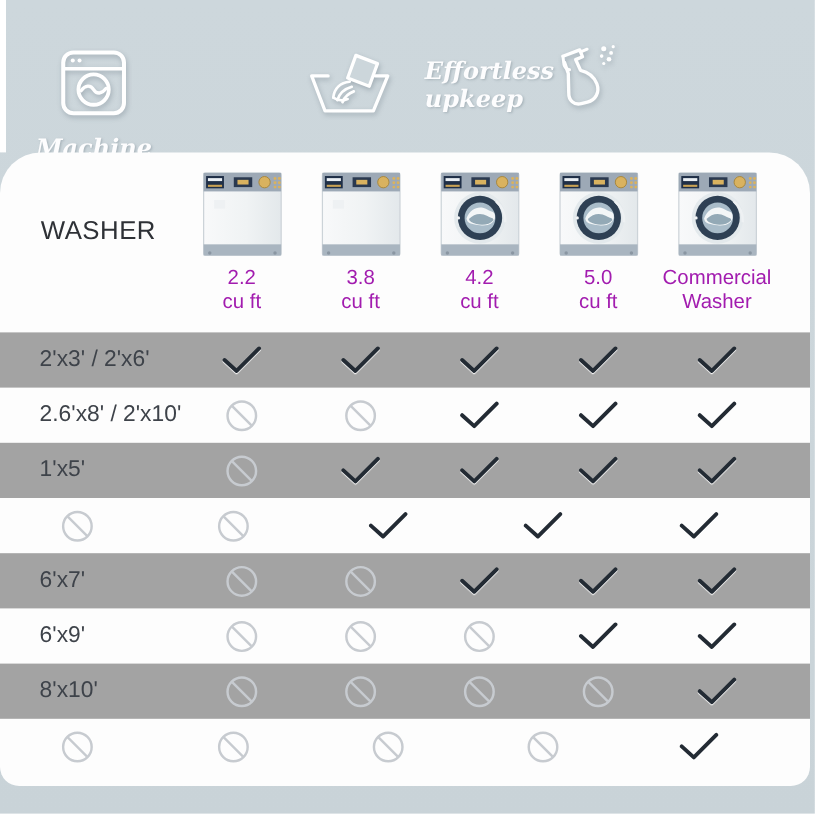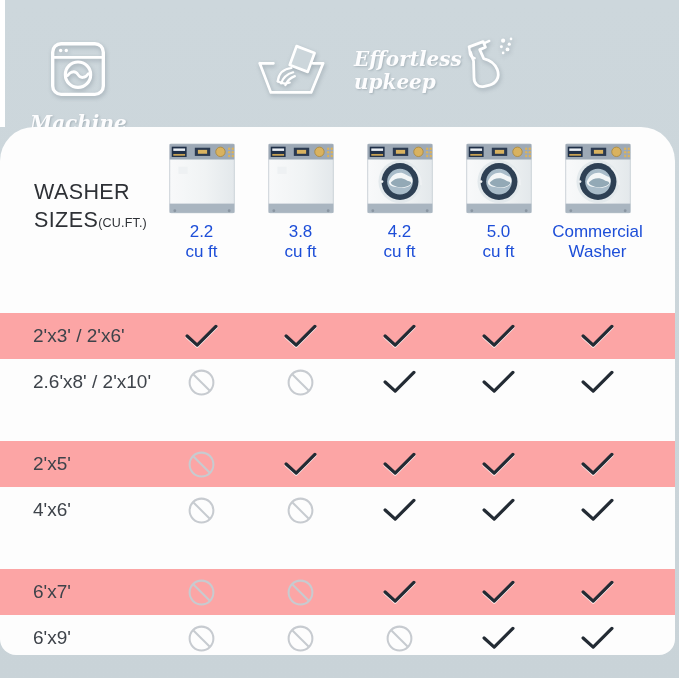--- a/index.html
+++ b/index.html
@@ -18,25 +18,25 @@
   
   .card{position:absolute;left:0;right:4px;top:127px;bottom:23px;background:#fdfdfd;
        border-radius:34px 34px 16px 16px;}
   .table-header{position:absolute;top:0;left:0;right:0;height:178px;}
   .sizes-title{position:absolute;left:34px;top:52px;font-size:21.5px;color:#2e3136;
        letter-spacing:.4px;line-height:1.3;}
   .sizes-suffix{font-size:12.5px;letter-spacing:.2px;}
   .cols{position:absolute;left:152px;right:28px;top:12px;display:flex;}
   .col{flex:1;display:flex;flex-direction:column;align-items:center;}
   .col svg.washer{width:68px;height:80px;}
-  .col-label{margin-top:3px;font-size:17px;color:#1d4ed8;text-align:center;line-height:1.15;}
+  .col-label{margin-top:3px;font-size:17px;color:#a21caf;text-align:center;line-height:1.15;}
   
   .rows{position:absolute;top:150px;left:0;right:0;}
   .row{height:46px;display:flex;align-items:center;}
-  .row.stripe{background:#fca5a5;margin-top:36px;}
+  .row.stripe{background:#a3a3a3;}
   .row-label{width:152px;padding-left:33px;box-sizing:border-box;font-size:19px;
        color:#3e434a;white-space:nowrap;flex:0 0 auto;}
   .cells{flex:1;display:flex;margin-right:28px;}
   .cell{flex:1;display:flex;justify-content:center;align-items:center;}
   .cell svg.check{filter:drop-shadow(0 1.5px 0 rgba(255,255,255,.85));}
   .hidden-defs{position:absolute;width:0;height:0;overflow:hidden;}
 </style>
 </head>
 <body>
 
@@ -135,21 +135,20 @@
     </g>
   </svg>
   <div class="feature-text">
   </div>
 </div>
 
 <section class="card">
   <div class="table-header">
     <div class="sizes-title">
       <div>WASHER</div>
-      <div><span>SIZES</span><span class="sizes-suffix">(CU.FT.)</span></div>
     </div>
     <div class="cols">
       <div class="col">
         <svg class="washer" viewBox="0 0 66 78">
             <use href="#topload"></use>
           </svg>
         <div class="col-label">
           <div>2.2</div>
             <div>cu ft</div>
         </div>
@@ -249,21 +248,21 @@
             </svg>
           </div>
           <div class="cell">
             <svg class="check" width="33" height="24" viewBox="0 0 34 25">
   <polyline points="2,12.5 12.5,22 32,2.5" fill="none" stroke="#232b34" stroke-width="3.4" stroke-linecap="round" stroke-linejoin="round"></polyline>
             </svg>
           </div>
         </div>
       </div>
       <div class="row stripe">
-        <div class="row-label">2'x5'</div>
+        <div class="row-label">1'x5'</div>
         <div class="cells">
           <div class="cell">
             <svg width="29" height="29" viewBox="0 0 30 30">
   <circle cx="15" cy="15" r="12.3" fill="none" stroke="#c7cbd0" stroke-width="2.1"></circle>
   <line x1="6.7" y1="6.7" x2="23.3" y2="23.3" stroke="#c7cbd0" stroke-width="2.1"></line>
             </svg>
           </div>
           <div class="cell">
             <svg class="check" width="33" height="24" viewBox="0 0 34 25">
   <polyline points="2,12.5 12.5,22 32,2.5" fill="none" stroke="#232b34" stroke-width="3.4" stroke-linecap="round" stroke-linejoin="round"></polyline>
@@ -280,21 +279,20 @@
             </svg>
           </div>
           <div class="cell">
             <svg class="check" width="33" height="24" viewBox="0 0 34 25">
   <polyline points="2,12.5 12.5,22 32,2.5" fill="none" stroke="#232b34" stroke-width="3.4" stroke-linecap="round" stroke-linejoin="round"></polyline>
             </svg>
           </div>
         </div>
       </div>
       <div class="row">
-        <div class="row-label">4'x6'</div>
         <div class="cells">
           <div class="cell">
             <svg width="29" height="29" viewBox="0 0 30 30">
   <circle cx="15" cy="15" r="12.3" fill="none" stroke="#c7cbd0" stroke-width="2.1"></circle>
   <line x1="6.7" y1="6.7" x2="23.3" y2="23.3" stroke="#c7cbd0" stroke-width="2.1"></line>
             </svg>
           </div>
           <div class="cell">
             <svg width="29" height="29" viewBox="0 0 30 30">
   <circle cx="15" cy="15" r="12.3" fill="none" stroke="#c7cbd0" stroke-width="2.1"></circle>

